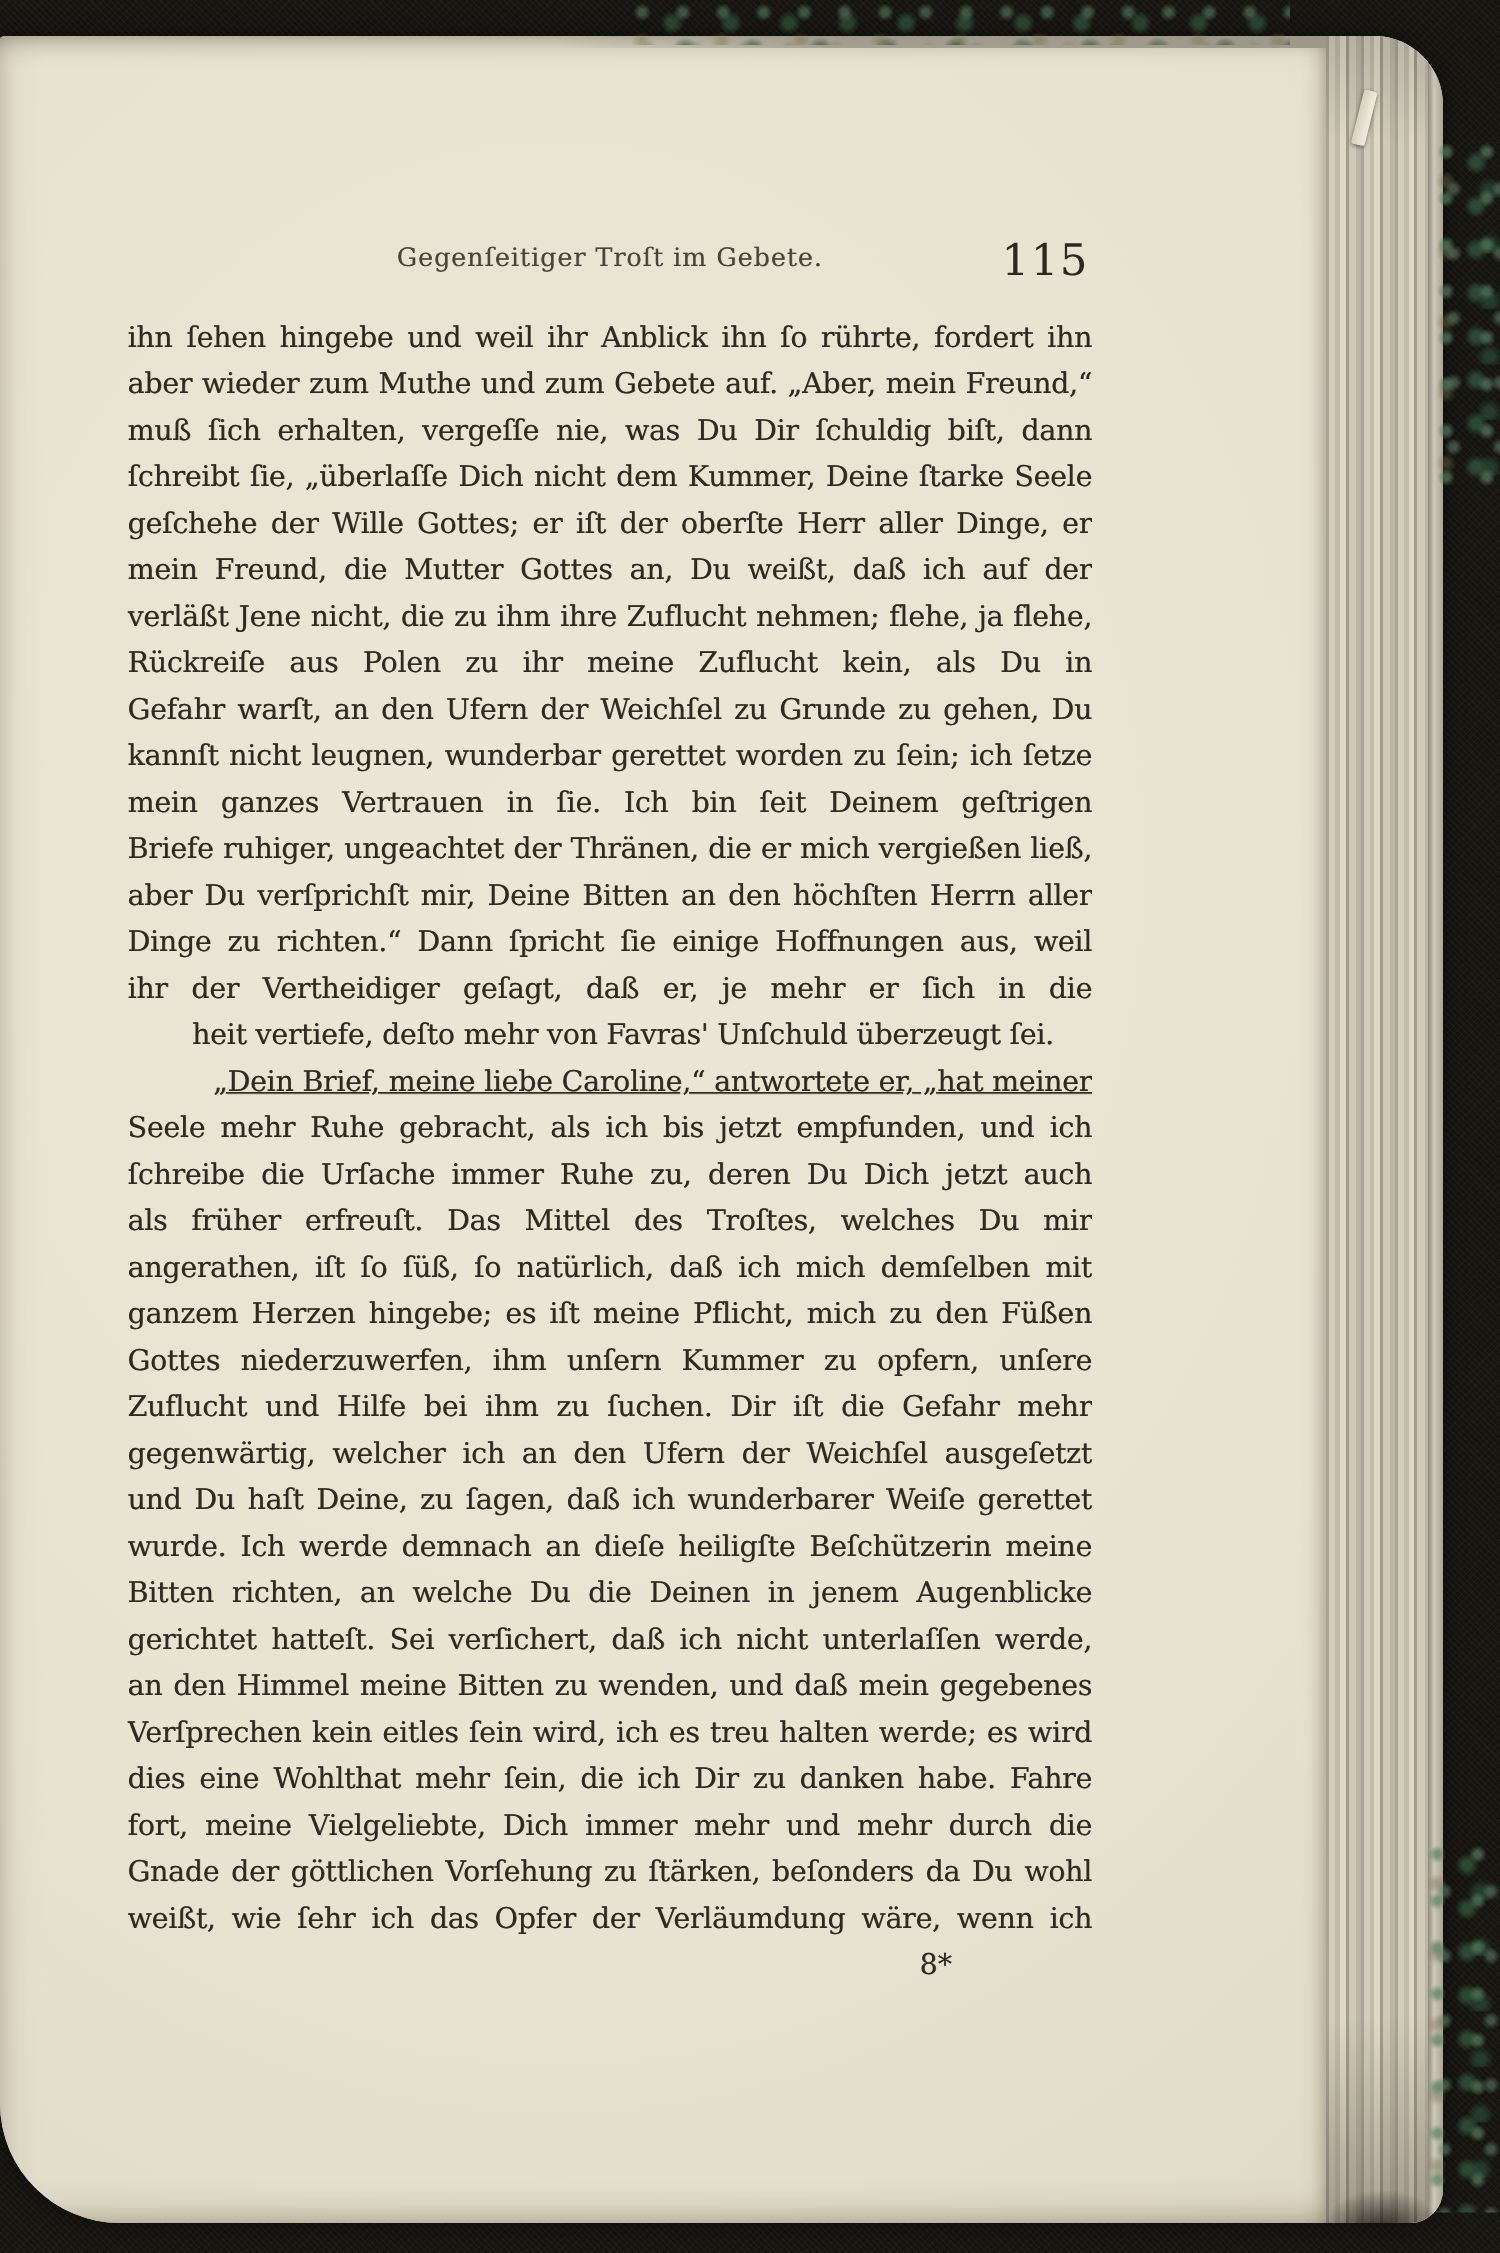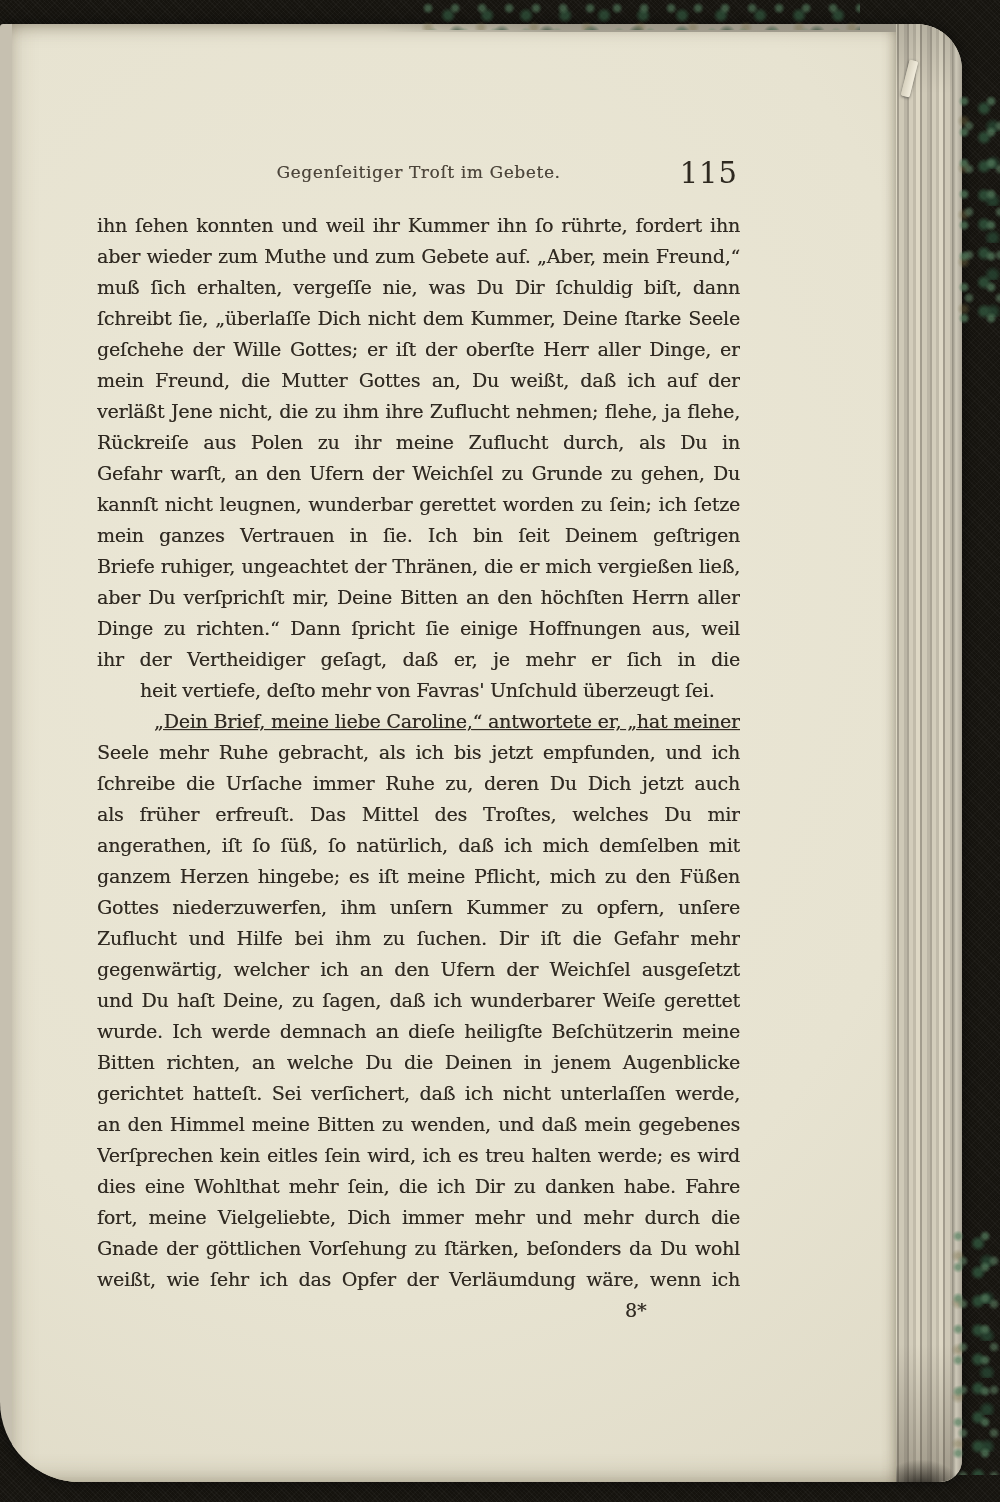--- a/index.html
+++ b/index.html
@@ -48,21 +48,21 @@
   .stack-wave {
     position:absolute; left:880px; bottom:-8px; width:82px; height:30px;
     background:radial-gradient(ellipse at 50% 100%, rgba(18,16,12,0.9), rgba(18,16,12,0) 72%);
   }
   
   .edge-band {
     position:absolute; left:952px; top:0; width:10px; height:100%;
     background:linear-gradient(90deg,#8f8a7d,#cdc8b8 40%,#aaa496);
   }
   .paper {
-    position:absolute; left:12px; top:0; width:884px; height:1458px;
+    position:absolute; left:0; top:0; width:884px; height:1458px;
     background:radial-gradient(ellipse 120% 90% at 42% 38%, #ebe7d6 0%, #e7e3d1 55%, #ddd8c4 93%);
     box-shadow:
       inset 0 14px 18px -12px rgba(90,78,58,0.5),
       inset 16px 0 30px -22px rgba(85,73,52,0.35),
       inset -10px 0 14px -10px rgba(85,73,52,0.45),
       inset 0 -18px 26px -18px rgba(85,73,52,0.45);
   }
   .top-edge {
     position:absolute; left:370px; top:0; width:514px; height:8px;
     background:linear-gradient(90deg, rgba(150,145,132,0) 0%, rgba(150,145,132,0.75) 35%, #9d988a 100%);
@@ -117,28 +117,28 @@
       <div class="top-edge"></div>
 
       <div class="header-row">
         <span class="header-title">Gegenſeitiger Troſt im Gebete.</span>
         <span class="page-num">115</span>
       </div>
 
       <div class="textblock">
 
         <div>
-          <div class="tline">ihn ſehen konnten und weil ihr Kummer ihn ſo rührte, fordert ihn</div>
+          <div class="tline">ihn ſehen hingebe und weil ihr Anblick ihn ſo rührte, fordert ihn</div>
           <div class="tline">aber wieder zum Muthe und zum Gebete auf. „Aber, mein Freund,“</div>
           <div class="tline">muß ſich erhalten, vergeſſe nie, was Du Dir ſchuldig biſt, dann</div>
           <div class="tline">ſchreibt ſie, „überlaſſe Dich nicht dem Kummer, Deine ſtarke Seele</div>
           <div class="tline">geſchehe der Wille Gottes; er iſt der oberſte Herr aller Dinge, er</div>
           <div class="tline">mein Freund, die Mutter Gottes an, Du weißt, daß ich auf der</div>
           <div class="tline">verläßt Jene nicht, die zu ihm ihre Zuflucht nehmen; flehe, ja flehe,</div>
-          <div class="tline">Rückreiſe aus Polen zu ihr meine Zuflucht durch, als Du in</div>
+          <div class="tline">Rückreiſe aus Polen zu ihr meine Zuflucht kein, als Du in</div>
           <div class="tline">Gefahr warſt, an den Ufern der Weichſel zu Grunde zu gehen, Du</div>
           <div class="tline">kannſt nicht leugnen, wunderbar gerettet worden zu ſein; ich ſetze</div>
           <div class="tline">mein ganzes Vertrauen in ſie. Ich bin ſeit Deinem geſtrigen</div>
           <div class="tline">Briefe ruhiger, ungeachtet der Thränen, die er mich vergießen ließ,</div>
           <div class="tline">aber Du verſprichſt mir, Deine Bitten an den höchſten Herrn aller</div>
           <div class="tline">Dinge zu richten.“ Dann ſpricht ſie einige Hoffnungen aus, weil</div>
           <div class="tline">ihr der Vertheidiger geſagt, daß er, je mehr er ſich in die Angelegen=</div>
           <div class="tline pend">heit vertiefe, deſto mehr von Favras' Unſchuld überzeugt ſei.</div>
         </div>
 

